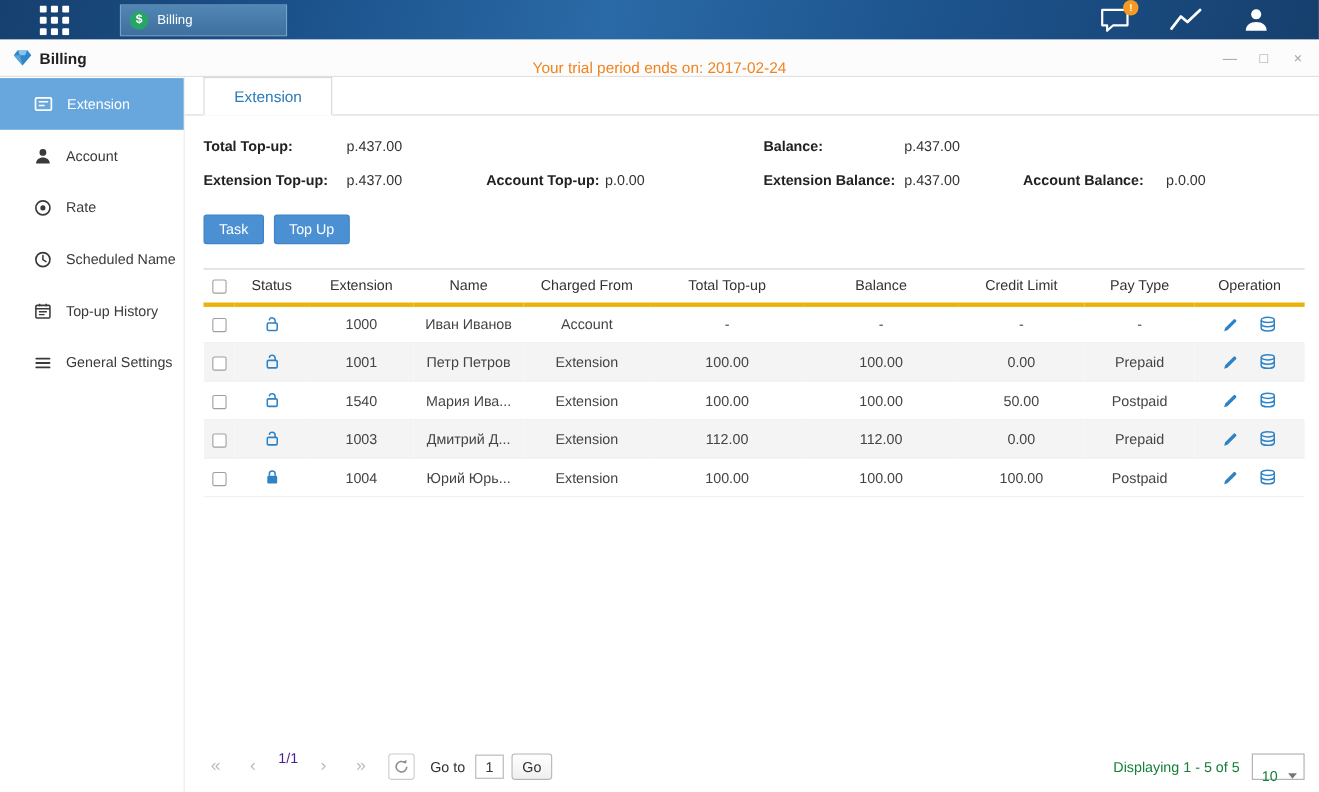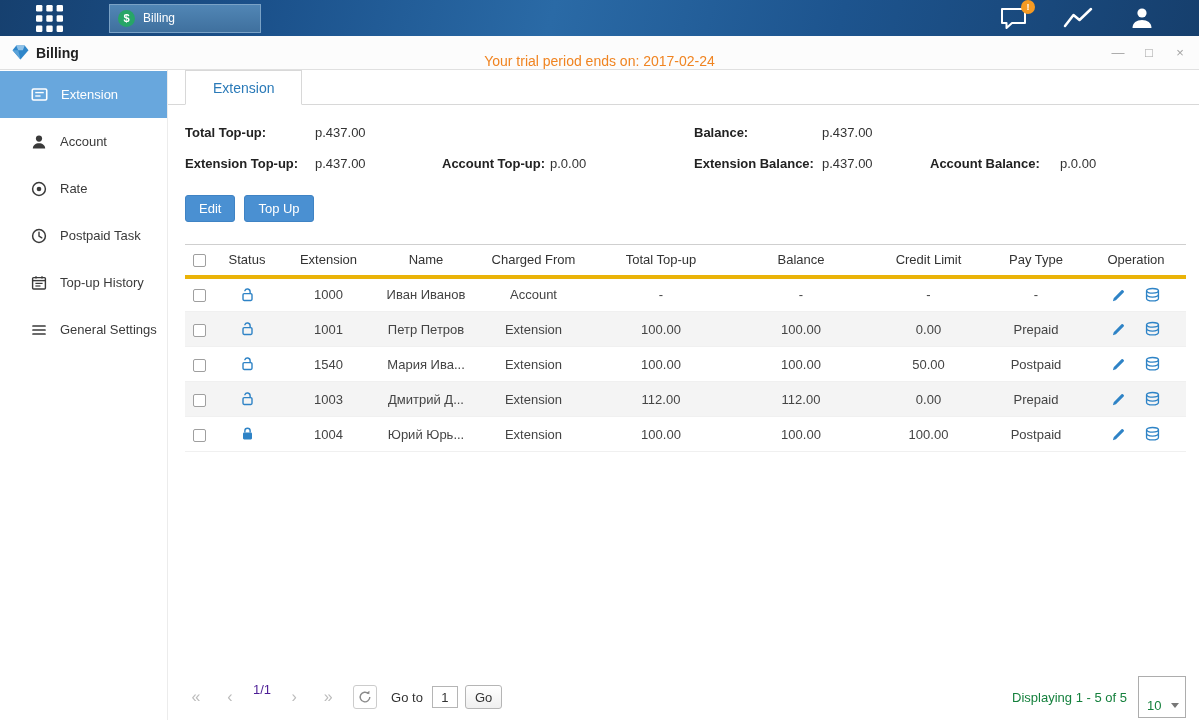--- a/index.html
+++ b/index.html
@@ -112,21 +112,21 @@
     width:26px; height:22px; border:1px solid #b5b5b5; text-align:center;
     font-size:13px; font-family:inherit; color:#333;
   }
   .go-btn{
     height:24px; padding:0 9px; border:1px solid #b5b5b5; border-radius:3px;
     background:linear-gradient(#ffffff,#efefef); margin-left:7px;
     display:flex; align-items:center; cursor:pointer; color:#333;
   }
   .pg-right{ margin-left:auto; display:flex; align-items:center; gap:11px; color:#15803d; }
   .size-select{
-    width:48px; height:42px; border:1px solid #adadad; background:#fff;
+    width:48px; height:24px; border:1px solid #adadad; background:#fff;
     display:flex; align-items:center; justify-content:space-between;
     padding:16px 6px 0 8px; cursor:pointer;
   }
   .sel-arrow{ width:0; height:0; border-left:4px solid transparent; border-right:4px solid transparent; border-top:5px solid #777; }
 </style>
 </head>
 <body>
 
 <div class="topbar">
   <div class="apps-btn">
@@ -217,21 +217,21 @@
       </span>
       <span>Rate</span>
     </div>
     <div class="nav-item">
       <span style="display:flex;">
         <svg width="16" height="16" viewBox="0 0 16 16">
             <circle cx="8" cy="8" r="6.4" fill="none" stroke="currentColor" stroke-width="1.5"></circle>
             <path d="M8 4.2 V8 l2.8 1.8" fill="none" stroke="currentColor" stroke-width="1.4" stroke-linecap="round"></path>
           </svg>
       </span>
-      <span>Postpaid Task</span>
+      <span>Scheduled Name</span>
     </div>
     <div class="nav-item">
       <span style="display:flex;">
         <svg width="16" height="16" viewBox="0 0 16 16">
             <rect x="1.6" y="2.6" width="12.8" height="11.4" rx="1" fill="none" stroke="currentColor" stroke-width="1.4"></rect>
             <line x1="1.6" y1="5.6" x2="14.4" y2="5.6" stroke="currentColor" stroke-width="1.4"></line>
             <line x1="5" y1="1.2" x2="5" y2="3.4" stroke="currentColor" stroke-width="1.4"></line>
             <line x1="11" y1="1.2" x2="11" y2="3.4" stroke="currentColor" stroke-width="1.4"></line>
             <line x1="4.4" y1="8.4" x2="11.6" y2="8.4" stroke="currentColor" stroke-width="1.2"></line>
             <line x1="4.4" y1="11" x2="9.5" y2="11" stroke="currentColor" stroke-width="1.2"></line>
@@ -268,21 +268,21 @@
         <span class="val" style="left:130px;top:39px;">p.437.00</span>
         <span class="lab" style="left:257px;top:39px;">Account Top-up:</span>
         <span class="val" style="left:365px;top:39px;">p.0.00</span>
         <span class="lab" style="left:509px;top:39px;">Extension Balance:</span>
         <span class="val" style="left:637px;top:39px;">p.437.00</span>
         <span class="lab" style="left:745px;top:39px;">Account Balance:</span>
         <span class="val" style="left:875px;top:39px;">p.0.00</span>
       </div>
 
       <div class="btnrow">
-        <div class="btn">Edit</div>
+        <div class="btn">Task</div>
         <div class="btn">Top Up</div>
       </div>
 
       <table class="ext">
         <colgroup>
           <col style="width:28px">
             <col style="width:68px">
             <col style="width:95px">
             <col style="width:100px">
             <col style="width:115px">

